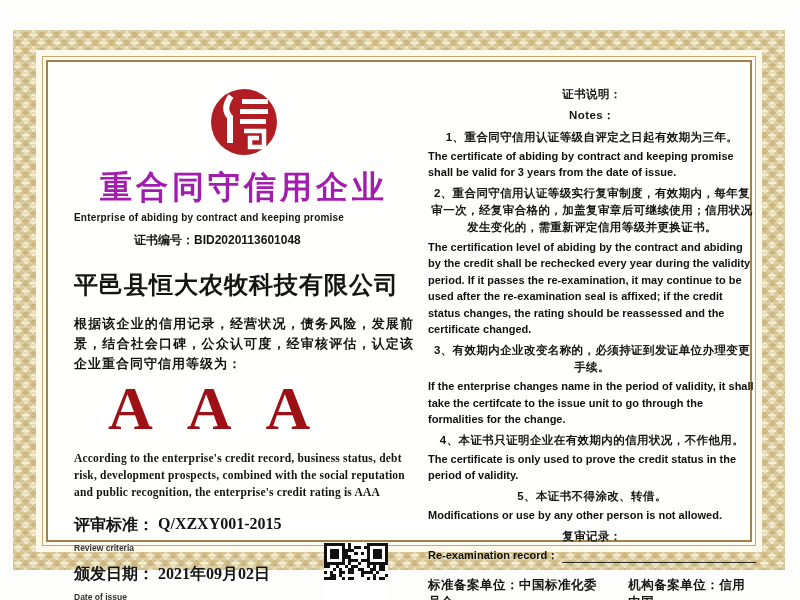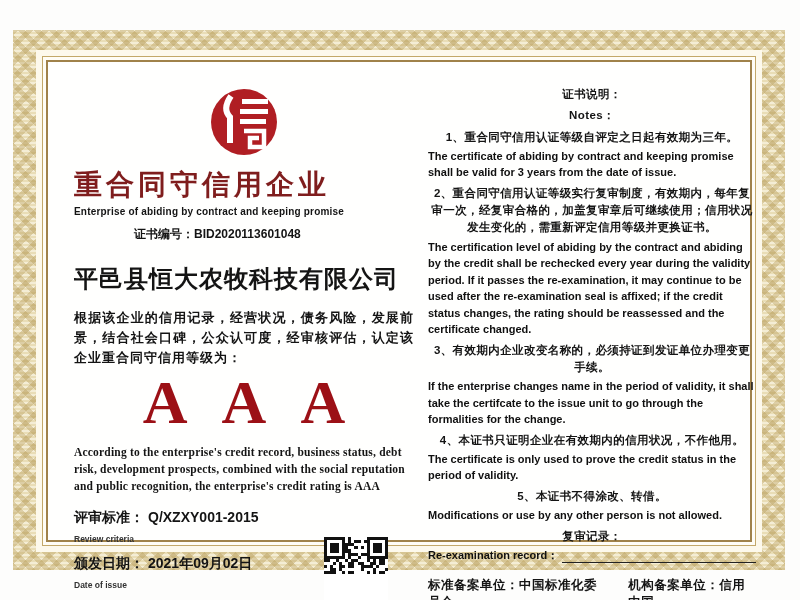--- a/index.html
+++ b/index.html
@@ -25,35 +25,35 @@
     position:absolute; left:46px; right:48px; top:60px; bottom:58px;
     background:#fffffe;
     border:2px solid #a0824a;
     box-shadow: 0 0 0 3px #fffdf6, 0 0 0 4px #c3a869, 0 0 0 10px #fdf9ec;
   }
   .cert-inner { position:absolute; inset:0; }
 
   
   .left-col { position:absolute; left:26px; top:10px; width:340px; }
   .logo-wrap { width:80px; height:80px; margin:10px auto 4px auto; }
-  .title-zh { font-size:28px; font-weight:bold; text-align:left; letter-spacing:4px; color:#7f1d1d; }
+  .title-zh { font-size:32px; font-weight:bold; text-align:center; letter-spacing:4px; color:#a21caf; }
   .title-en { font-size:10px; font-weight:bold; margin-top:2px; letter-spacing:.2px; }
   .cert-no  { font-size:12px; font-weight:bold; margin-top:9px; padding-left:60px; }
   .company  { font-size:24px; font-weight:bold; text-align:left; margin-top:20px; letter-spacing:1px; }
   .statement-zh { font-size:13px; font-weight:bold; margin-top:13px; line-height:1.55;
                   text-align:justify; letter-spacing:1px; }
   .rating { font-family:"Liberation Serif","DejaVu Serif",serif; font-size:62px; font-weight:bold;
-            color:#9c1016; text-align:center; letter-spacing:34px; padding-left:34px;
+            color:#9c1016; letter-spacing:34px; padding-left:34px;
             margin-top:2px; line-height:1.05; }
   .statement-en { font-family:"Liberation Serif","DejaVu Serif",serif; font-size:11.5px; font-weight:bold;
                   line-height:1.5; margin-top:8px; letter-spacing:.2px; }
   .meta-wrap { position:relative; margin-top:14px; min-height:150px; }
   .meta-row { margin-top:11px; }
   .meta-row:first-child { margin-top:0; }
-  .meta-line { font-size:14px; font-weight:bold; display:flex; }
+  .meta-line { font-size:16px; font-weight:bold; display:flex;font-family:Liberation Serif, serif; }
   .meta-label { white-space:nowrap; }
   .meta-value { white-space:pre-line; margin-left:4px; }
   .meta-sub { font-size:8.5px; font-weight:bold; color:#333; margin-top:7px; }
   .qr-block { position:absolute; right:18px; top:28px; width:80px; text-align:center; }
   .qr { width:64px; height:64px; margin:0 auto; display:grid;
         grid-template-columns:repeat(21,1fr); grid-template-rows:repeat(21,1fr); background:#fff; }
   .qr div { background:#fff; } .qr div.on { background:#111; }
 
   
   .right-col { position:absolute; left:380px; top:20px; width:328px; }

